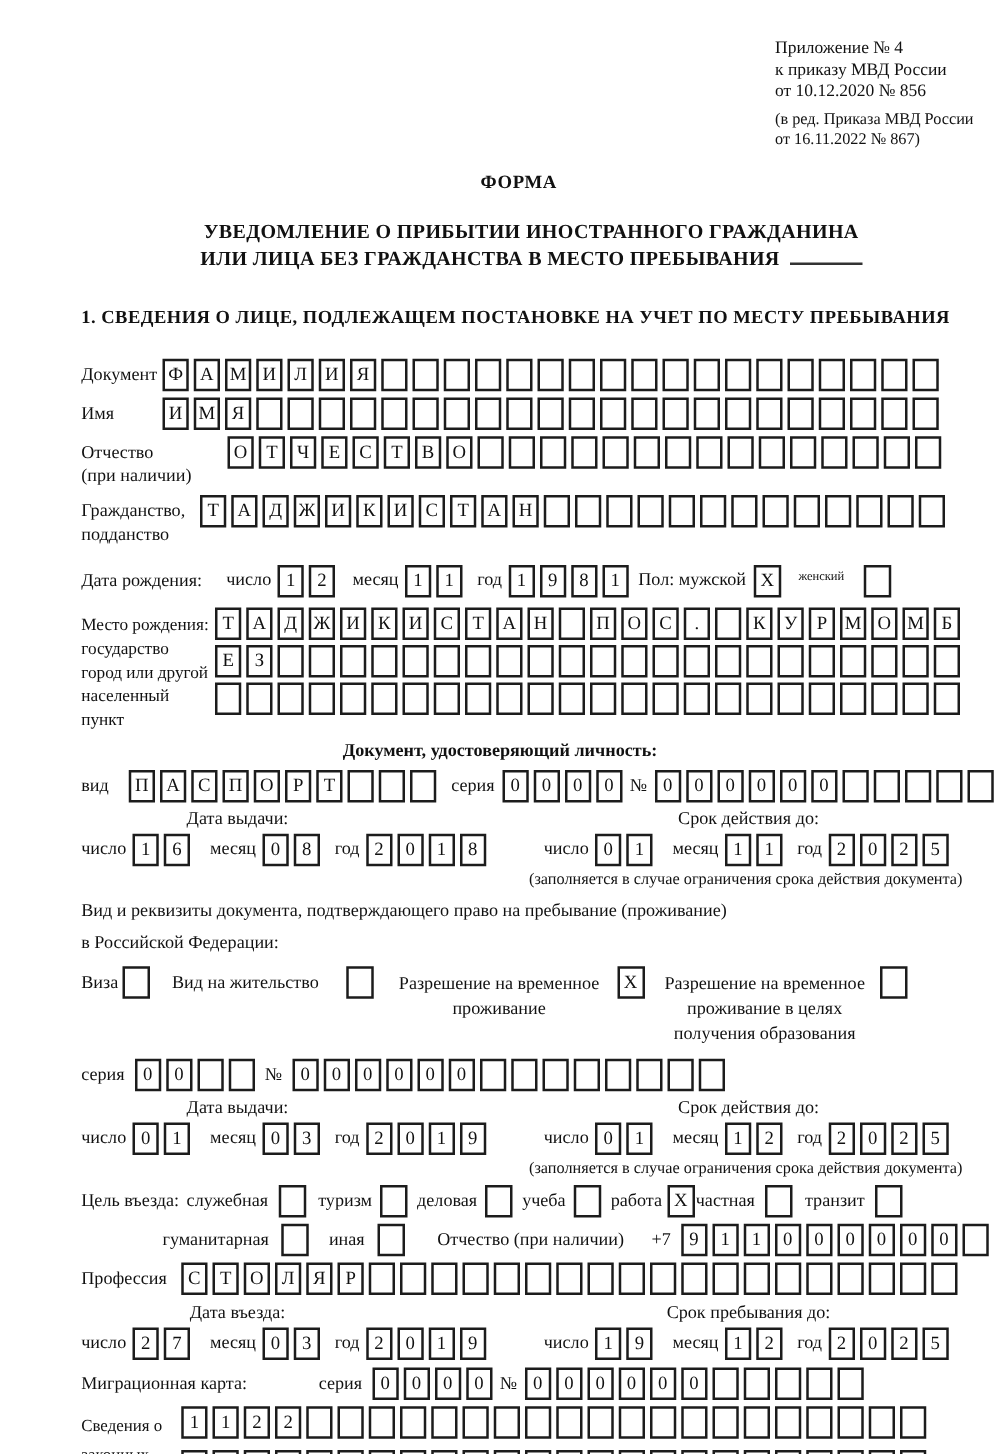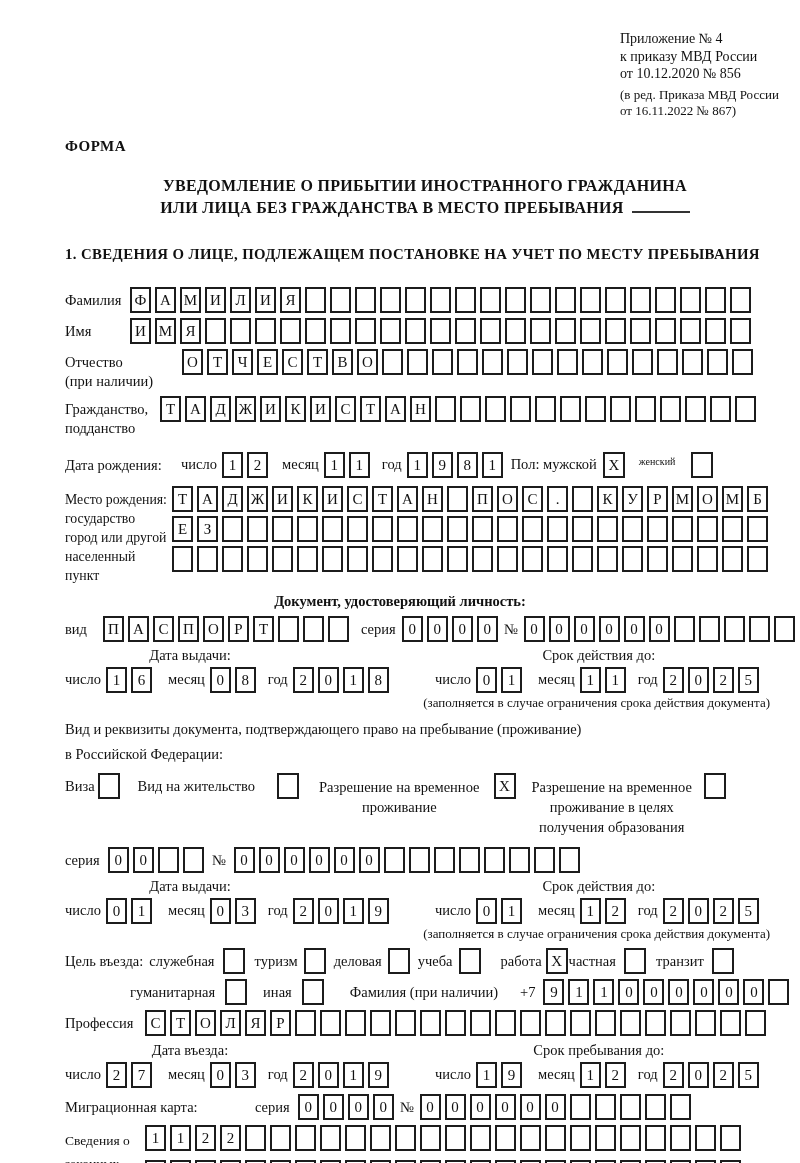--- a/index.html
+++ b/index.html
@@ -5,21 +5,21 @@
   * { margin:0; padding:0; box-sizing:border-box; }
   html,body { background:#fff; }
   body { width:800px; min-height:1163px; font-family:"Liberation Serif","DejaVu Serif",serif; color:#111; }
   .page { width:800px; min-height:1163px; padding:30px 0 18px 65px; background:#fff; }
 
   .hdr-right { margin-left:555px; width:230px; }
   .hdr-right .l { font-size:14px; line-height:17.5px; }
   .hdr-right .s { font-size:13px; line-height:16.5px; }
   .hdr-right .gap { height:4px; }
 
-  .forma { text-align:left; margin:18px 35px 0 0; font-weight:bold; font-size:15px; letter-spacing:0.5px; }
+  .forma { text-align:center; margin:18px 35px 0 0; font-weight:bold; font-size:15px; letter-spacing:0.5px; }
 
   .title { text-align:center; font-weight:bold; font-size:16px; line-height:22px; margin:20px 0 16px -15px; letter-spacing:0.3px; }
   .blankline { display:inline-block; width:58px; border-bottom:2px solid #333; height:13px; margin-left:8px; }
 
   .sec-head { font-weight:bold; font-size:14.8px; margin-top:27px; letter-spacing:0.4px; }
 
   .formbody { margin-top:24px; }
   .frow { display:flex; align-items:flex-start; margin-bottom:5px; flex-wrap:nowrap; }
   .lbl { font-size:14.5px; line-height:19px; flex:0 0 auto; padding-top:4px; }
   .lbl2 { font-size:14.5px; line-height:19px; }
@@ -67,21 +67,21 @@
   <div class="title">
     <div>УВЕДОМЛЕНИЕ О ПРИБЫТИИ ИНОСТРАННОГО ГРАЖДАНИНА</div>
     <div><span>ИЛИ ЛИЦА БЕЗ ГРАЖДАНСТВА В МЕСТО ПРЕБЫВАНИЯ</span><span class="blankline"></span></div>
   </div>
 
   <div class="sec-head">1. СВЕДЕНИЯ О ЛИЦЕ, ПОДЛЕЖАЩЕМ ПОСТАНОВКЕ НА УЧЕТ ПО МЕСТУ ПРЕБЫВАНИЯ</div>
 
   <div class="formbody">
 
     <div class="frow">
-      <div class="lbl" style="width:65px">Фамилия</div>
+      <div class="lbl" style="width:65px">Документ</div>
       <div class="cells"><span class="cell">Ф</span><span class="cell">А</span><span class="cell">М</span><span class="cell">И</span><span class="cell">Л</span><span class="cell">И</span><span class="cell">Я</span><span class="cell"></span><span class="cell"></span><span class="cell"></span><span class="cell"></span><span class="cell"></span><span class="cell"></span><span class="cell"></span><span class="cell"></span><span class="cell"></span><span class="cell"></span><span class="cell"></span><span class="cell"></span><span class="cell"></span><span class="cell"></span><span class="cell"></span><span class="cell"></span><span class="cell"></span><span class="cell"></span></div>
     </div>
 
     <div class="frow">
       <div class="lbl" style="width:65px">Имя</div>
       <div class="cells"><span class="cell">И</span><span class="cell">М</span><span class="cell">Я</span><span class="cell"></span><span class="cell"></span><span class="cell"></span><span class="cell"></span><span class="cell"></span><span class="cell"></span><span class="cell"></span><span class="cell"></span><span class="cell"></span><span class="cell"></span><span class="cell"></span><span class="cell"></span><span class="cell"></span><span class="cell"></span><span class="cell"></span><span class="cell"></span><span class="cell"></span><span class="cell"></span><span class="cell"></span><span class="cell"></span><span class="cell"></span><span class="cell"></span></div>
     </div>
 
     <div class="frow">
       <div class="lbl" style="width:117px">
@@ -216,34 +216,34 @@
     <div class="frow">
       <div class="lbl">Цель въезда:</div>
       <span class="lbl" style="margin-left:6px">служебная</span>
       <span class="cb" style="margin-left:8px"></span>
       <span class="lbl" style="margin-left:10px">туризм</span>
       <span class="cb" style="margin-left:6px"></span>
       <span class="lbl" style="margin-left:8px">деловая</span>
       <span class="cb" style="margin-left:6px"></span>
       <span class="lbl" style="margin-left:8px">учеба</span>
       <span class="cb" style="margin-left:6px"></span>
-      <span class="lbl" style="margin-left:20px">работа</span>
+      <span class="lbl" style="margin-left:8px">работа</span>
       <span class="cb" style="margin-left:4px">X</span>
       <span class="lbl" style="margin-left:1px">частная</span>
       <span class="cb" style="margin-left:8px"></span>
       <span class="lbl" style="margin-left:10px">транзит</span>
       <span class="cb" style="margin-left:8px"></span>
     </div>
 
     <div class="frow">
       <span class="lbl" style="margin-left:65px">гуманитарная</span>
       <span class="cb" style="margin-left:10px"></span>
       <span class="lbl" style="margin-left:16px">иная</span>
       <span class="cb" style="margin-left:10px"></span>
-      <span class="lbl" style="margin-left:26px">Фамилия (при наличии)</span>
+      <span class="lbl" style="margin-left:26px">Отчество (при наличии)</span>
       <span class="lbl" style="margin-left:22px">+7</span>
       <span class="cells" style="margin-left:8px"><span class="cell">9</span><span class="cell">1</span><span class="cell">1</span><span class="cell">0</span><span class="cell">0</span><span class="cell">0</span><span class="cell">0</span><span class="cell">0</span><span class="cell">0</span><span class="cell"></span></span>
     </div>
 
     <div class="frow" style="margin-top:4px">
       <div class="lbl" style="width:80px">Профессия</div>
       <div class="cells"><span class="cell">С</span><span class="cell">Т</span><span class="cell">О</span><span class="cell">Л</span><span class="cell">Я</span><span class="cell">Р</span><span class="cell"></span><span class="cell"></span><span class="cell"></span><span class="cell"></span><span class="cell"></span><span class="cell"></span><span class="cell"></span><span class="cell"></span><span class="cell"></span><span class="cell"></span><span class="cell"></span><span class="cell"></span><span class="cell"></span><span class="cell"></span><span class="cell"></span><span class="cell"></span><span class="cell"></span><span class="cell"></span><span class="cell"></span></div>
     </div>
 
     <div class="twocol" style="margin-top:6px">

